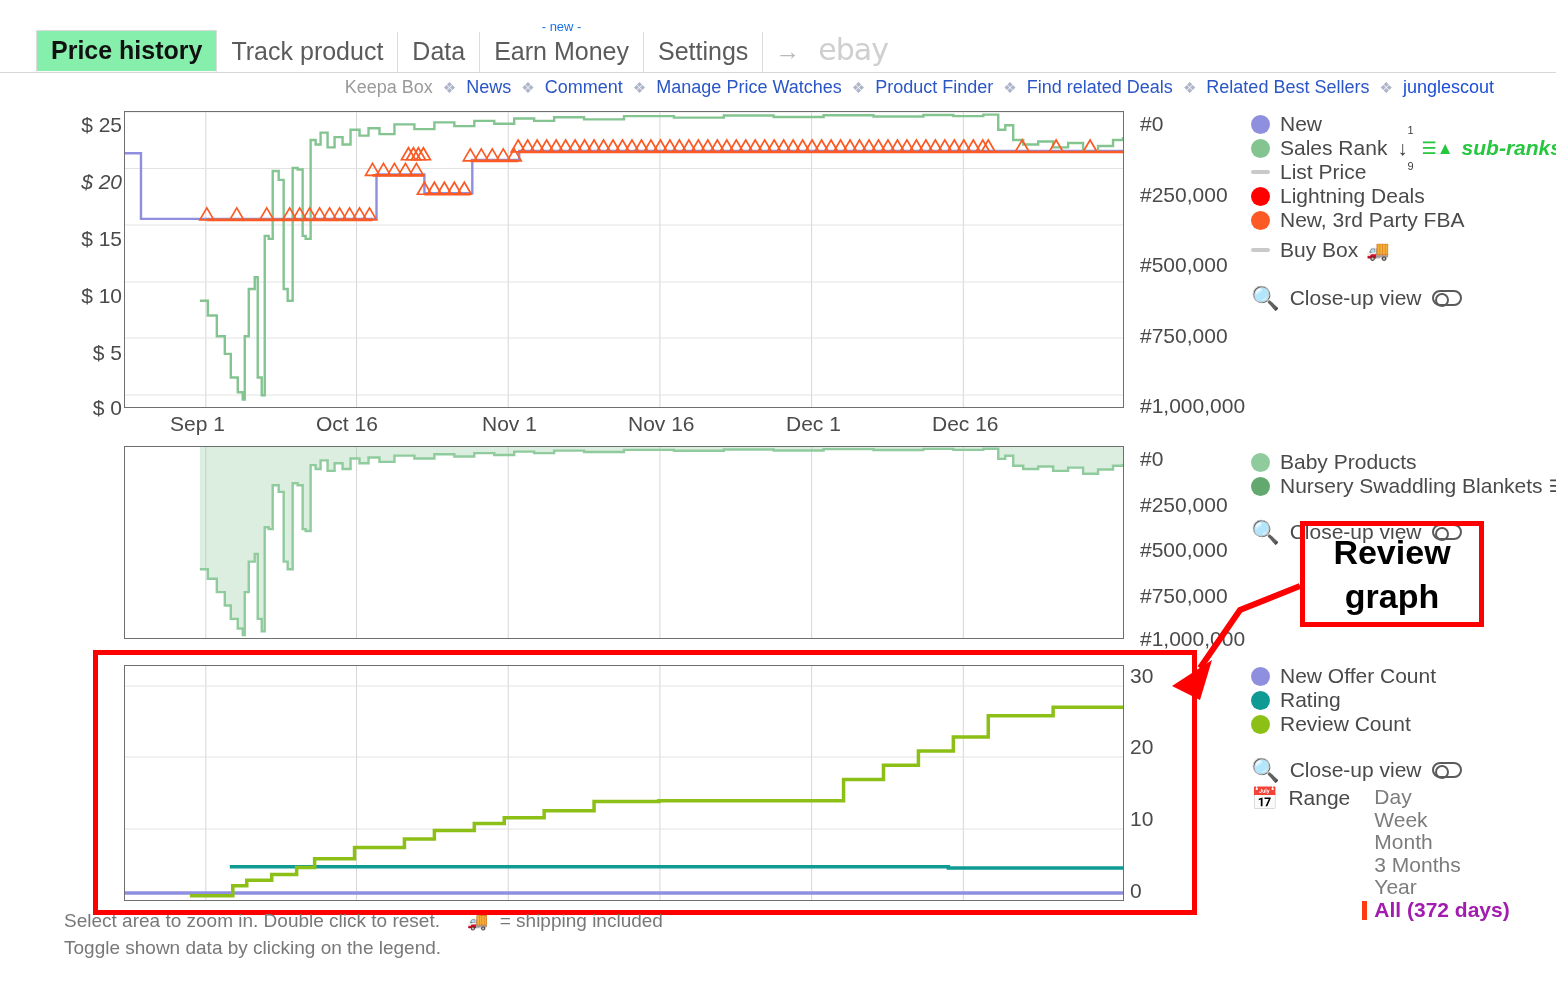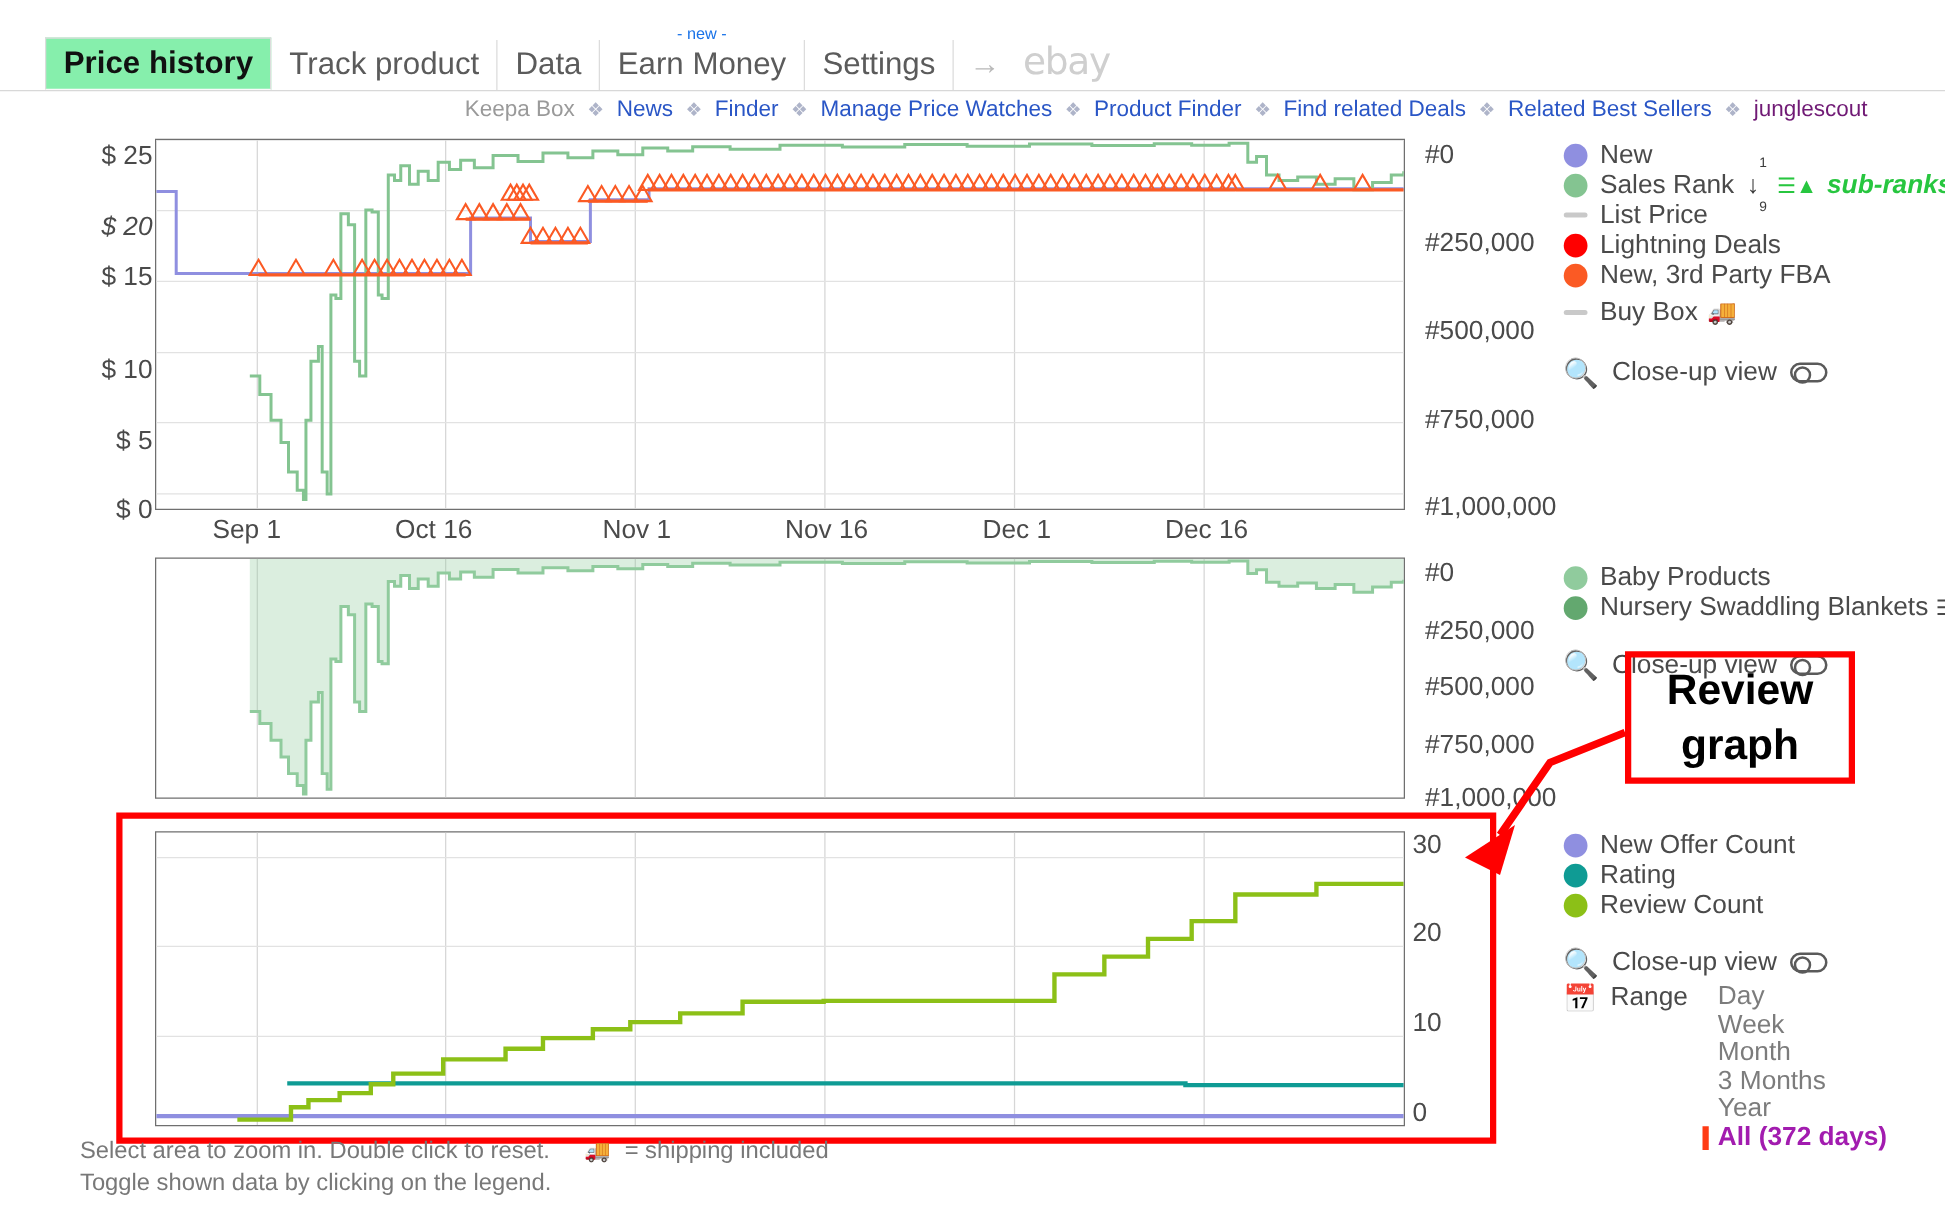--- a/index.html
+++ b/index.html
@@ -53,21 +53,21 @@
   }
 
   
   .subnav {
     position: absolute; right: 62px; top: 76px;
     font-size: 18px; color: #9a9a9a;
     white-space: nowrap; line-height: 22px;
   }
   .subnav .lnk { color: #2a56c6; }
   .subnav .sep { color: #aeb4c9; margin: 0 5px; font-size: 15px; }
-  .subnav .jungle { color: #701a75; }
+  .subnav .jungle { color: #1d4ed8; }
   .subnav .plain { color: #9a9a9a; }
 
   
   .panel { position: absolute; }
   .plot {
     position: absolute;
     background: #ffffff;
     border: 1px solid #6f6f6f;
   }
   .plot svg { display: block; }
@@ -170,38 +170,38 @@
       <span class="ebay-logo">ebay</span>
     </div>
   </div>
 </div>
 
 <div class="subnav">
   <span class="plain">Keepa Box</span>
   <span class="sep">❖</span>
   <span class="lnk">News</span>
   <span class="sep">❖</span>
-  <span class="lnk">Finder</span>
+  <span class="lnk">Comment</span>
   <span class="sep">❖</span>
   <span class="lnk">Manage Price Watches</span>
   <span class="sep">❖</span>
   <span class="lnk">Product Finder</span>
   <span class="sep">❖</span>
   <span class="lnk">Find related Deals</span>
   <span class="sep">❖</span>
   <span class="lnk">Related Best Sellers</span>
   <span class="sep">❖</span>
   <span class="jungle">junglescout</span>
 </div>
 
 <div class="panel" style="left:0;top:0;">
 
   <div class="ytick-left" style="left:60px;top:113px;width:62px;">$ 25</div>
   <div class="ytick-left" style="left:60px;top:170px;width:62px;font-style:italic;">$ 20</div>
-  <div class="ytick-left" style="left:60px;top:210px;width:62px;">$ 15</div>
+  <div class="ytick-left" style="left:60px;top:227px;width:62px;">$ 15</div>
   <div class="ytick-left" style="left:60px;top:284px;width:62px;">$ 10</div>
   <div class="ytick-left" style="left:60px;top:341px;width:62px;">$ 5</div>
   <div class="ytick-left" style="left:60px;top:396px;width:62px;">$ 0</div>
 
   <div class="ytick-right" style="left:1140px;top:112px;">#0</div>
   <div class="ytick-right" style="left:1140px;top:183px;">#250,000</div>
   <div class="ytick-right" style="left:1140px;top:253px;">#500,000</div>
   <div class="ytick-right" style="left:1140px;top:324px;">#750,000</div>
   <div class="ytick-right" style="left:1140px;top:394px;">#1,000,000</div>
 

